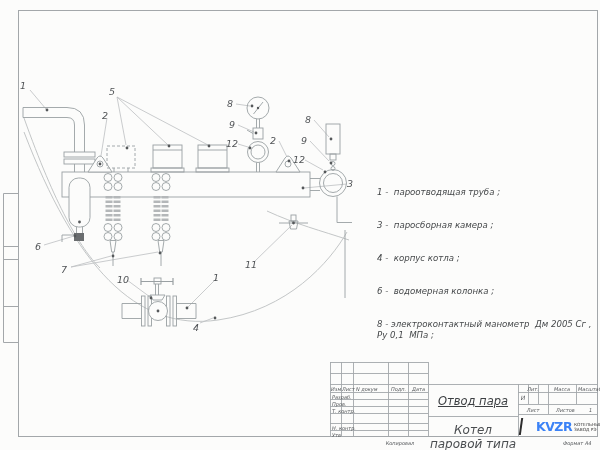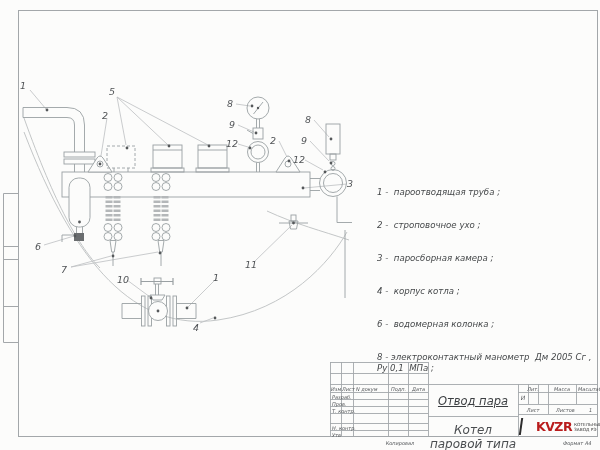--- a/index.html
+++ b/index.html
@@ -13,21 +13,21 @@
   .callout{font-size:9.5px;color:#505356;}
   .legend{left:377px;top:165px;width:223px;font-size:8.6px;line-height:11px;}
   .legend div{margin:0;}
   .tb5{font-size:5px;color:#54575a;}
   .tb6{font-size:6px;color:#54575a;}
   .ttl{font-size:11.5px;color:#3c3f42;text-align:center;text-decoration:underline;}
   .sub{font-size:12px;color:#4a4d50;text-align:center;}
   .ctr{text-align:center;}
   .logo{position:absolute;left:520px;top:416px;width:80px;height:21px;display:flex;align-items:center;gap:2px;font-style:normal;}
   .logo-icon{width:11px;height:15px;background:repeating-linear-gradient(180deg,#2d2d2d 0 2px,#fcfcfb 2px 3.4px);border:1px solid #2d2d2d;transform:skewX(-8deg);}
-  .logo-txt{font-weight:bold;font-size:12.5px;letter-spacing:-0.5px;color:#b91c1c;font-style:normal;margin-left:12px;}
+  .logo-txt{font-weight:bold;font-size:12.5px;letter-spacing:-0.5px;color:#3b82f6;font-style:normal;margin-left:12px;}
   .logo-cap{font-size:4.3px;line-height:5px;color:#3a3a3a;width:40px;font-style:normal;}
 </style>
 </head>
 <body>
 
 <svg id="scene" width="600" height="450" viewBox="0 0 600 450">
 
   <g stroke="#a3a7aa" fill="none" stroke-width="1">
     <rect x="18.5" y="10.5" width="579" height="426"></rect>
     <path d="M3.5,193.5 V342.5 M3.5,193.5 H18.5 M3.5,246.5 H18.5 M3.5,259.5 H18.5 M3.5,306.5 H18.5 M3.5,342.5 H18.5"></path>
@@ -214,21 +214,20 @@
 <span class="t callout" style="left:347px;top:178px">3</span>
 <span class="t callout" style="left:35px;top:241px">6</span>
 <span class="t callout" style="left:61px;top:264px">7</span>
 <span class="t callout" style="left:117px;top:274px">10</span>
 <span class="t callout" style="left:213px;top:272px">1</span>
 <span class="t callout" style="left:245px;top:259px">11</span>
 <span class="t callout" style="left:193px;top:322px">4</span>
 
 <div class="t legend">
   <div>1 -  пароотводящая труба ;</div>
-  <div>2 -  строповочное ухо ;</div>
   <div>3 -  паросборная камера ;</div>
   <div>4 -  корпус котла ;</div>
   <div>6 -  водомерная колонка ;</div>
   <div>8 - электроконтактный манометр  Дм 2005 Сг ,  Ру 0,1  МПа ;</div>
   
   
   
   
 </div>
 

